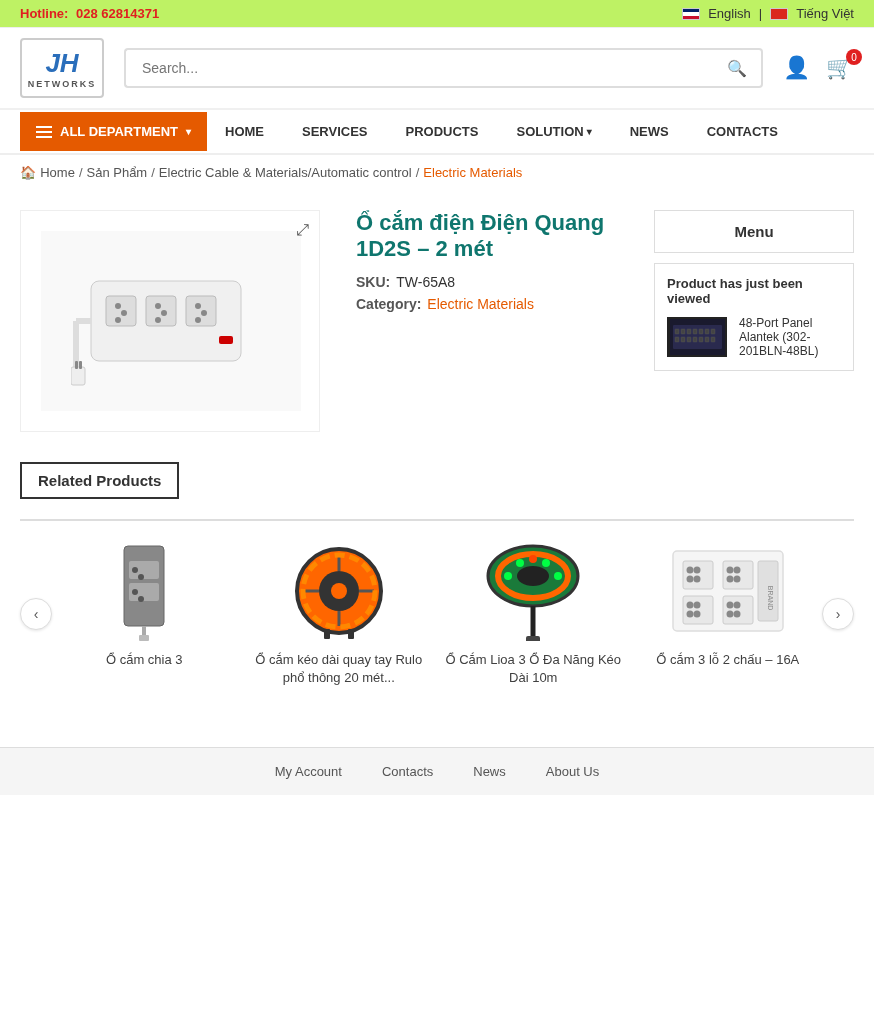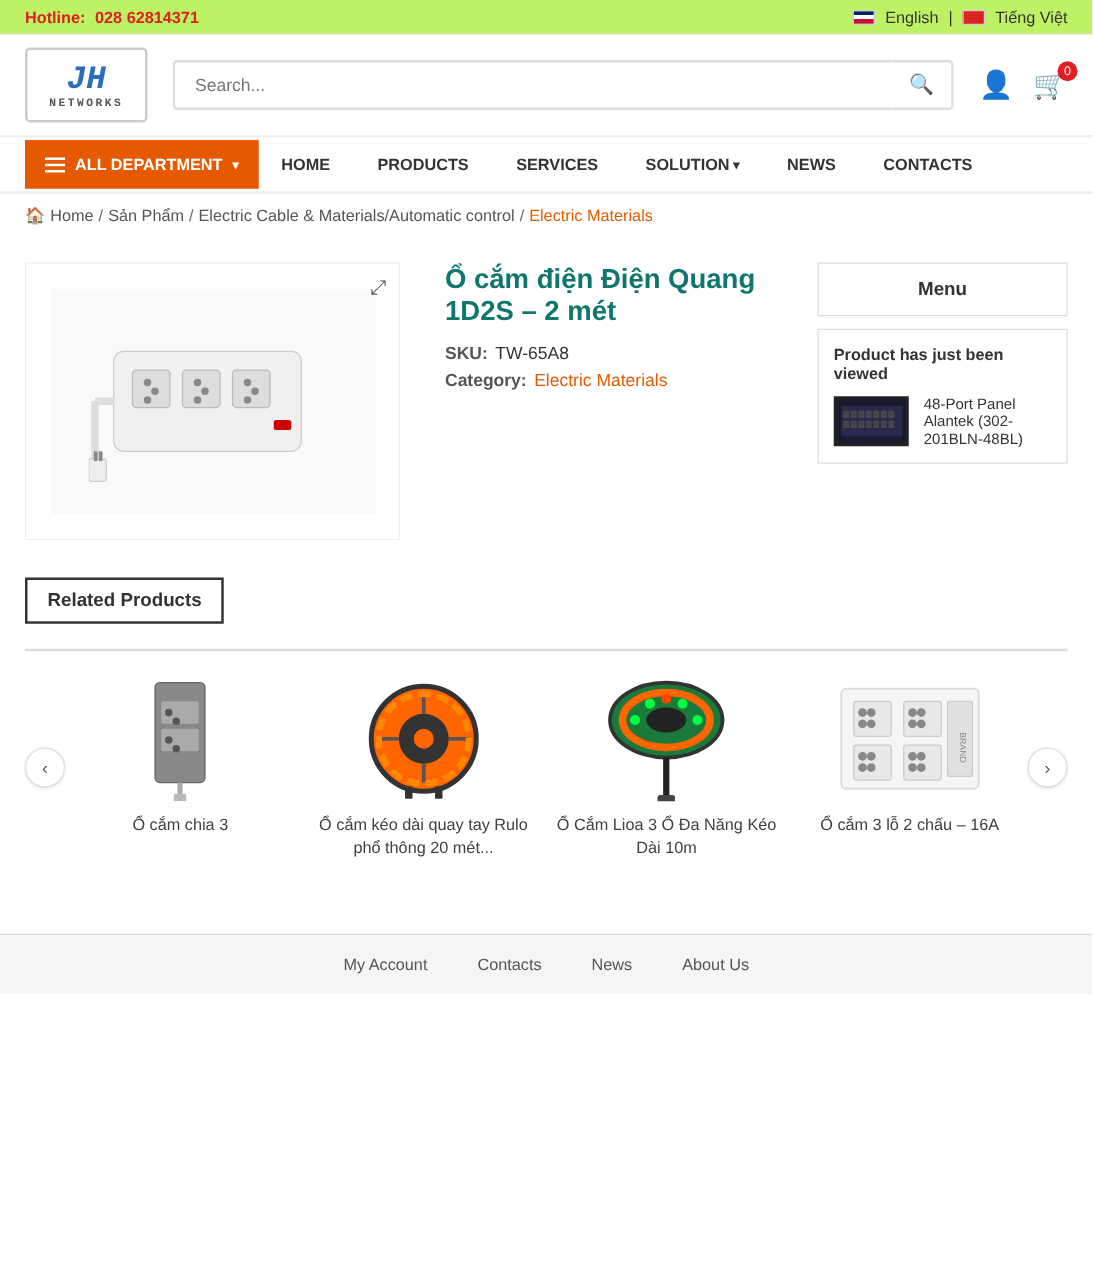--- a/index.html
+++ b/index.html
@@ -25,33 +25,32 @@
     .header {
       display: flex;
       align-items: center;
       padding: 10px 20px;
       gap: 20px;
       background: #fff;
       border-bottom: 2px solid #f0f0f0;
     }
     .logo-area { flex: 0 0 auto; }
     .logo-box {
-      width: 98px;
+      width: 84px;
       height: 60px;
       border: 2px solid #ccc;
       border-radius: 4px;
       display: flex;
       flex-direction: column;
       align-items: center;
       justify-content: center;
       font-style: italic;
       font-size: 22px;
       color: #2a6ebb;
       font-weight: bold;
-      font-family: Liberation Mono, monospace;
     }
     .logo-networks { font-size: 9px; color: #555; letter-spacing: 2px; font-style: normal; }
     .search-area { flex: 1; display: flex; }
     .search-input {
       width: 100%;
       padding: 10px 16px;
       border: 2px solid #ddd;
       border-right: none;
       border-radius: 4px 0 0 4px;
       font-size: 14px;
@@ -301,22 +300,22 @@
     <div class="hamburger">
       <span></span>
       <span></span>
       <span></span>
     </div>
     <span>ALL DEPARTMENT</span>
     <span class="chevron-down">▾</span>
   </button>
   <div class="nav-links">
     <a class="nav-link">HOME</a>
+    <a class="nav-link">SERVICES</a>
     <a class="nav-link">PRODUCTS</a>
-    <a class="nav-link">SERVICES</a>
     <a class="nav-link" style="display:flex;align-items:center;gap:3px;">
       <span>SOLUTION</span>
       <span style="font-size:10px;">▾</span>
     </a>
     <a class="nav-link">NEWS</a>
     <a class="nav-link">CONTACTS</a>
   </div>
 </div>
 
 <div class="breadcrumb">

